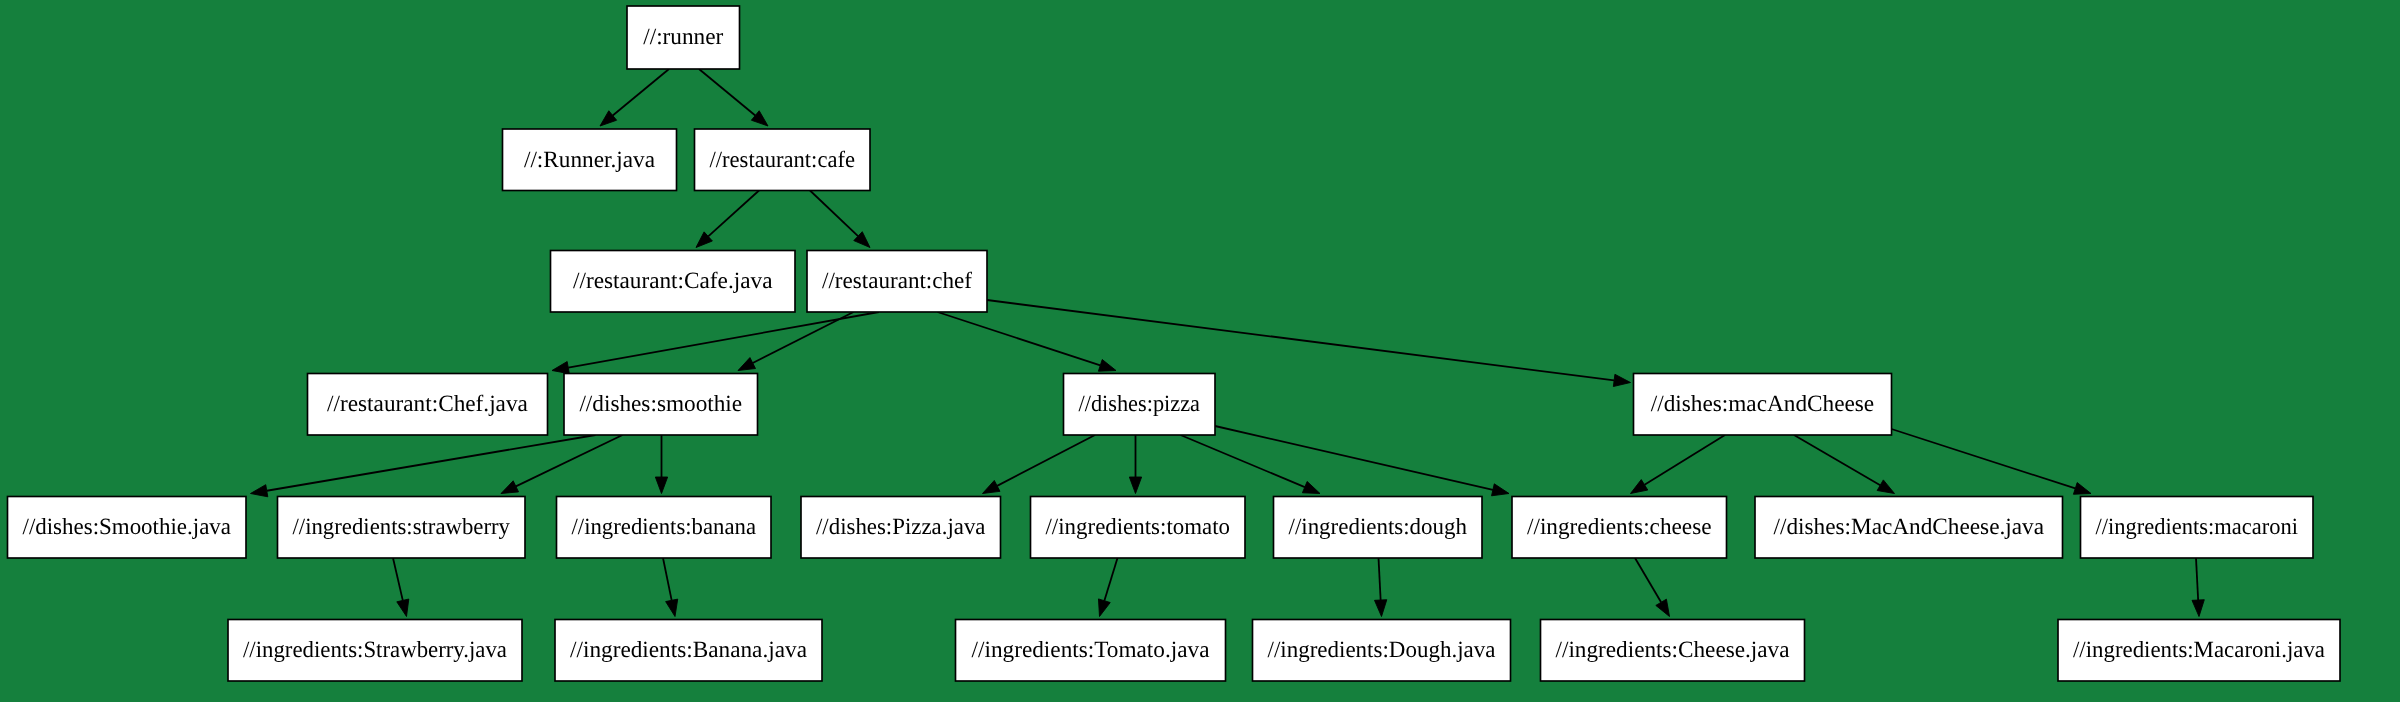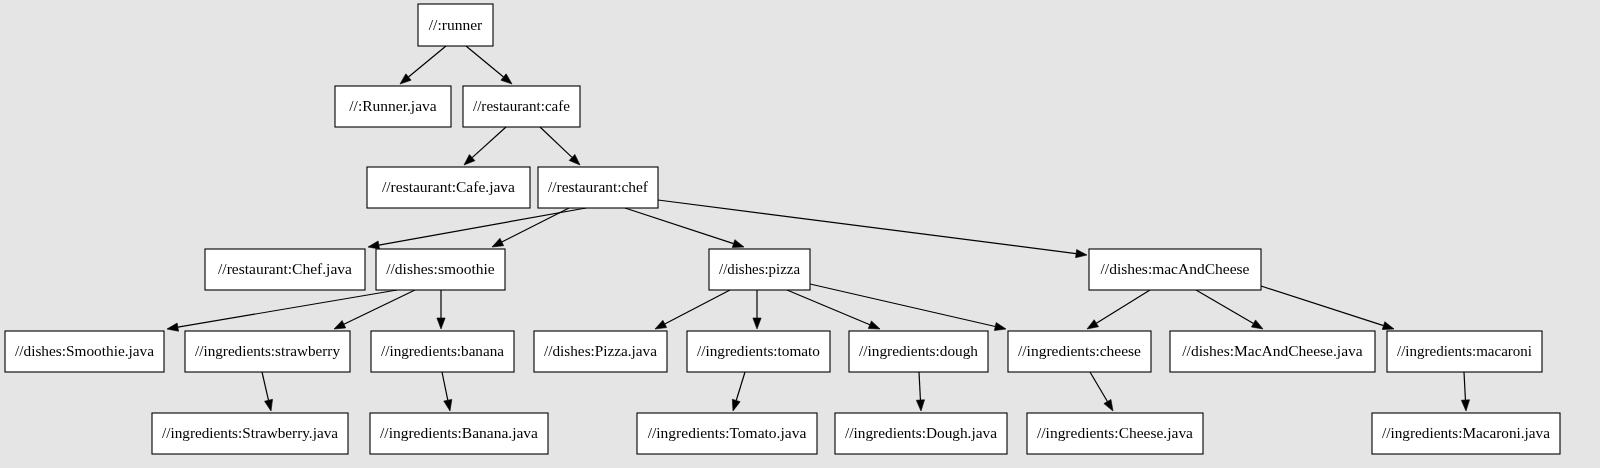--- a/index.html
+++ b/index.html
@@ -5,21 +5,21 @@
 <style>
   html, body {
     margin: 0;
     padding: 0;
     background: #ffffff;
   }
   #graph-root {
     position: relative;
     width: 1600px;
     height: 468px;
-    background: #e5e5e5;
+    background: #15803d;
     font-family: "Liberation Serif", "DejaVu Serif", serif;
     overflow: hidden;
   }
   svg#graph-canvas {
     position: absolute;
     top: 0;
     left: 0;
     width: 1600px;
     height: 468px;
     display: block;

